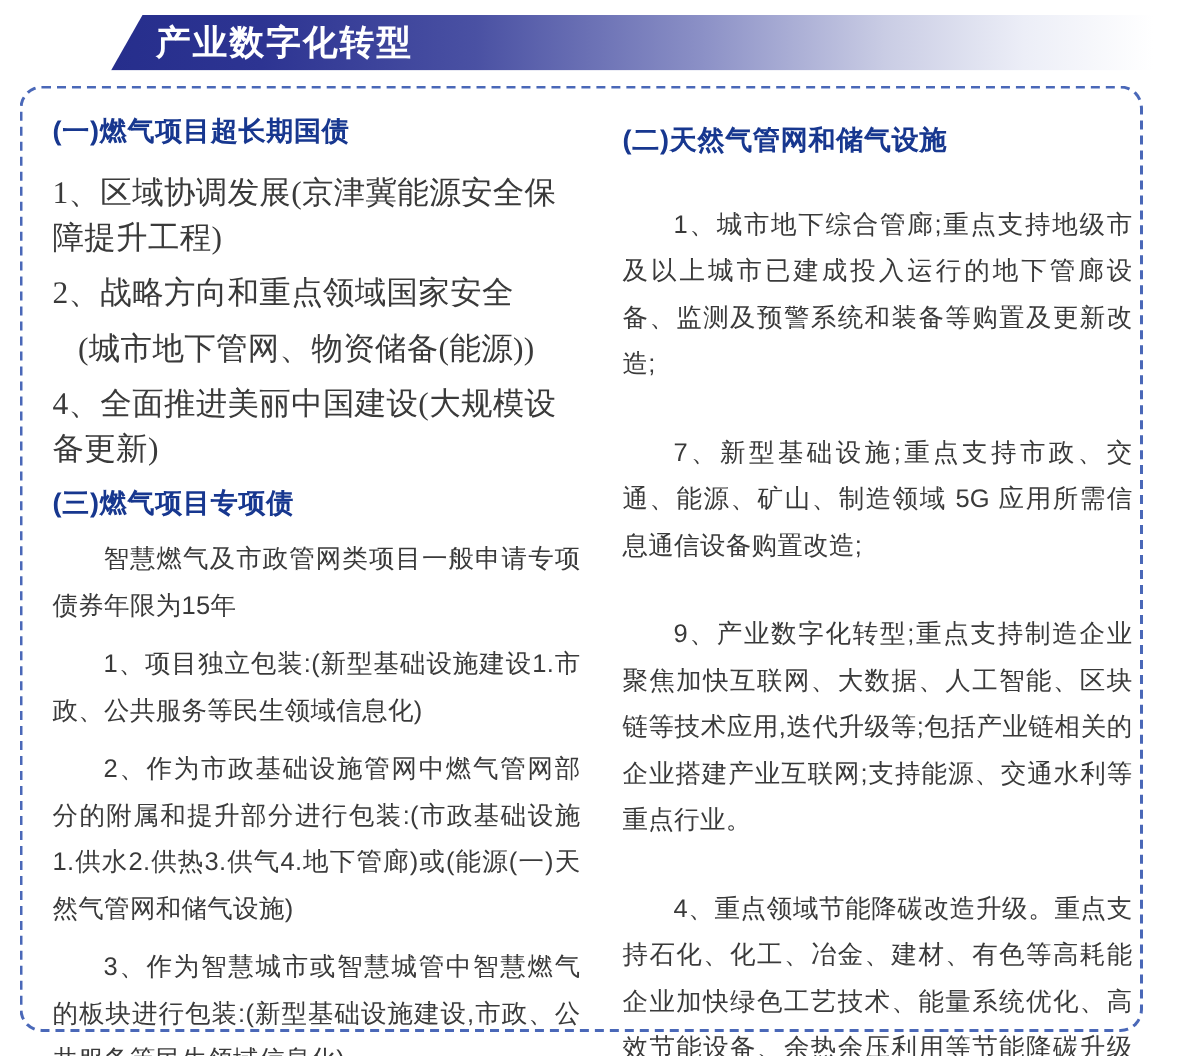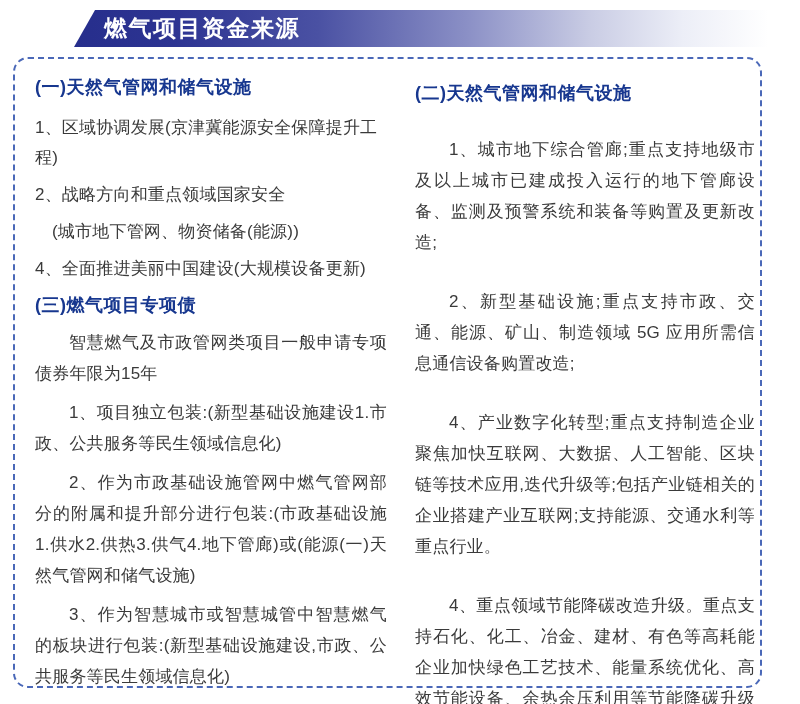--- a/index.html
+++ b/index.html
@@ -53,67 +53,68 @@
     font-size: 18px;
     font-weight: bold;
     line-height: 26px;
     margin-bottom: 13px;
     letter-spacing: 0.5px;
   }
   .sec-heading.right-head { margin-top: 6px; }
   .sec-heading.second { margin-top: 8px; margin-bottom: 9px; }
 
   p.item {
-    font-size: 17px;
+    font-size: 21px;
     line-height: 30px;
     margin-bottom: 7px;
     letter-spacing: 0.2px;
+    font-family: Liberation Serif, serif;
   }
   p.item.sub { padding-left: 17px; }
 
   p.para {
     font-size: 17px;
     line-height: 31px;
     margin-bottom: 8px;
     text-align: justify;
     text-indent: 2em;
     letter-spacing: 0.2px;
   }
   .col-right p.para { margin-bottom: 9px; margin-top: 28px; }
 </style>
 </head>
 <body>
 
 <div class="page">
 
   <div class="banner">
-    <span class="banner-title">燃气项目资金来源</span>
+    <span class="banner-title">产业数字化转型</span>
   </div>
 
   <div class="panel">
 
     <div class="col col-left">
-      <div class="sec-heading">(一)天然气管网和储气设施</div>
+      <div class="sec-heading">(一)燃气项目超长期国债</div>
 
       <p class="item">1、区域协调发展(京津冀能源安全保障提升工程)</p>
       <p class="item">2、战略方向和重点领域国家安全</p>
       <p class="item sub">(城市地下管网、物资储备(能源))</p>
       <p class="item">4、全面推进美丽中国建设(大规模设备更新)</p>
 
       <div class="sec-heading second">(三)燃气项目专项债</div>
 
       <p class="para">智慧燃气及市政管网类项目一般申请专项债券年限为15年</p>
       <p class="para">1、项目独立包装:(新型基础设施建设1.市政、公共服务等民生领域信息化)</p>
       <p class="para">2、作为市政基础设施管网中燃气管网部分的附属和提升部分进行包装:(市政基础设施1.供水2.供热3.供气4.地下管廊)或(能源(一)天然气管网和储气设施)</p>
       <p class="para">3、作为智慧城市或智慧城管中智慧燃气的板块进行包装:(新型基础设施建设,市政、公共服务等民生领域信息化)</p>
     </div>
 
     <div class="col col-right">
       <div class="sec-heading right-head">(二)天然气管网和储气设施</div>
 
       <p class="para">1、城市地下综合管廊;重点支持地级市及以上城市已建成投入运行的地下管廊设备、监测及预警系统和装备等购置及更新改造;</p>
-      <p class="para">2、新型基础设施;重点支持市政、交通、能源、矿山、制造领域 5G 应用所需信息通信设备购置改造;</p>
-      <p class="para">4、产业数字化转型;重点支持制造企业聚焦加快互联网、大数据、人工智能、区块链等技术应用,迭代升级等;包括产业链相关的企业搭建产业互联网;支持能源、交通水利等重点行业。</p>
+      <p class="para">7、新型基础设施;重点支持市政、交通、能源、矿山、制造领域 5G 应用所需信息通信设备购置改造;</p>
+      <p class="para">9、产业数字化转型;重点支持制造企业聚焦加快互联网、大数据、人工智能、区块链等技术应用,迭代升级等;包括产业链相关的企业搭建产业互联网;支持能源、交通水利等重点行业。</p>
       <p class="para">4、重点领域节能降碳改造升级。重点支持石化、化工、冶金、建材、有色等高耗能企业加快绿色工艺技术、能量系统优化、高效节能设备、余热余压利用等节能降碳升级所涉及的先进成熟技术装备购置及更新改造,推动达到能效标杆水平。支持重点领域能效领先企业加强前言节能低碳技术开发应用中所涉及的设备购置及更新改造。</p>
     </div>
 
   </div>
 </div>
 
 </body></html>

